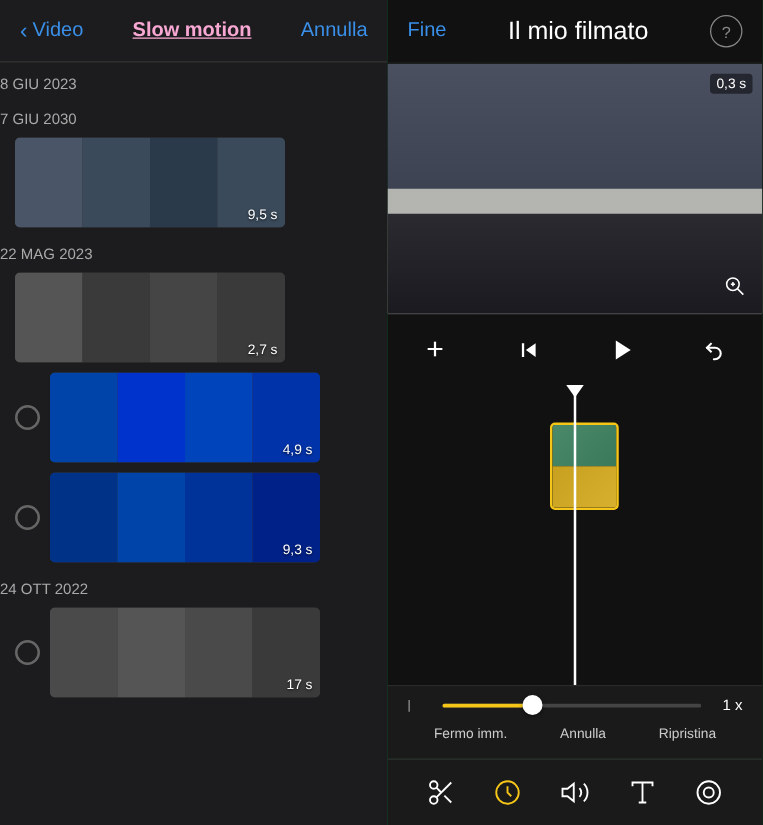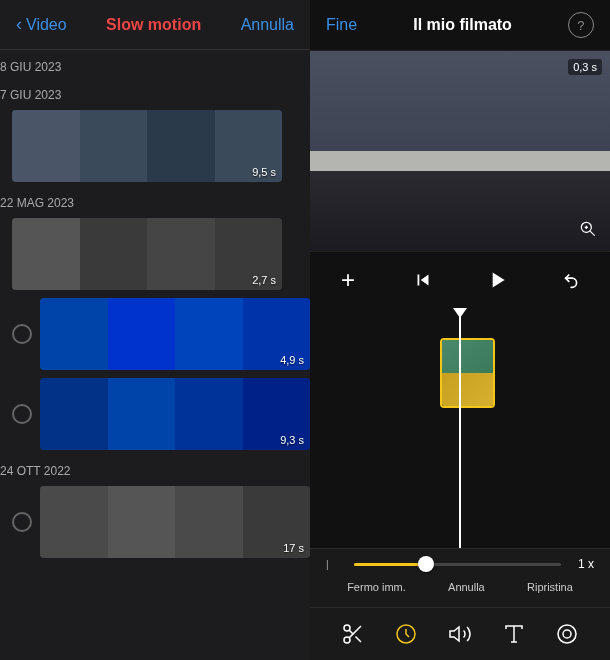--- a/index.html
+++ b/index.html
@@ -39,23 +39,24 @@
       font-size: 16px;
       cursor: pointer;
     }
 
     .left-header .back-btn .chevron {
       margin-right: 4px;
       font-size: 18px;
     }
 
     .left-header .title {
-      color: #ef4444;
+      color: #f9a8d4;
       font-size: 16px;
       font-weight: 600;
+      text-decoration: underline;
     }
 
     .left-header .cancel-btn {
       color: #3a8fe8;
       font-size: 16px;
       cursor: pointer;
     }
 
     .video-list {
       flex: 1;
@@ -83,21 +84,21 @@
 
     .video-item {
       display: flex;
       align-items: center;
       padding: 4px 12px;
       cursor: pointer;
       position: relative;
     }
 
     .video-thumb {
-      width: 270px;
+      width: 216px;
       height: 72px;
       border-radius: 4px;
       overflow: hidden;
       position: relative;
       background: #333;
       flex-shrink: 0;
     }
 
     .video-thumb-inner {
       width: 100%;
@@ -182,22 +183,22 @@
 
     .right-header .fine-btn {
       color: #3a8fe8;
       font-size: 16px;
       cursor: pointer;
       font-weight: 500;
     }
 
     .right-header .project-title {
       color: #fff;
-      font-size: 16px;
-      font-weight: 700;
+      font-size: 20px;
+      font-weight: 400;
     }
 
     .right-header .help-btn {
       width: 26px;
       height: 26px;
       border: 1.5px solid #888;
       border-radius: 50%;
       display: flex;
       align-items: center;
       justify-content: center;
@@ -458,21 +459,21 @@
       <span class="chevron">‹</span>
       <span>Video</span>
     </div>
     <span class="title">Slow motion</span>
     <span class="cancel-btn">Annulla</span>
   </div>
 
   <div class="video-list" id="video-list">
 
   <div class="date-header">8 GIU 2023</div>
-      <div class="date-header">7 GIU 2023</div>
+      <div class="date-header">7 GIU 2030</div>
       <div class="video-item">
         <div class="video-thumb v1">
           <div class="video-thumb-inner">
             <div class="thumb-segment"></div>
             <div class="thumb-segment"></div>
             <div class="thumb-segment"></div>
             <div class="thumb-segment"></div>
           </div>
           <div class="duration-badge">9,5 s</div>
         </div>

